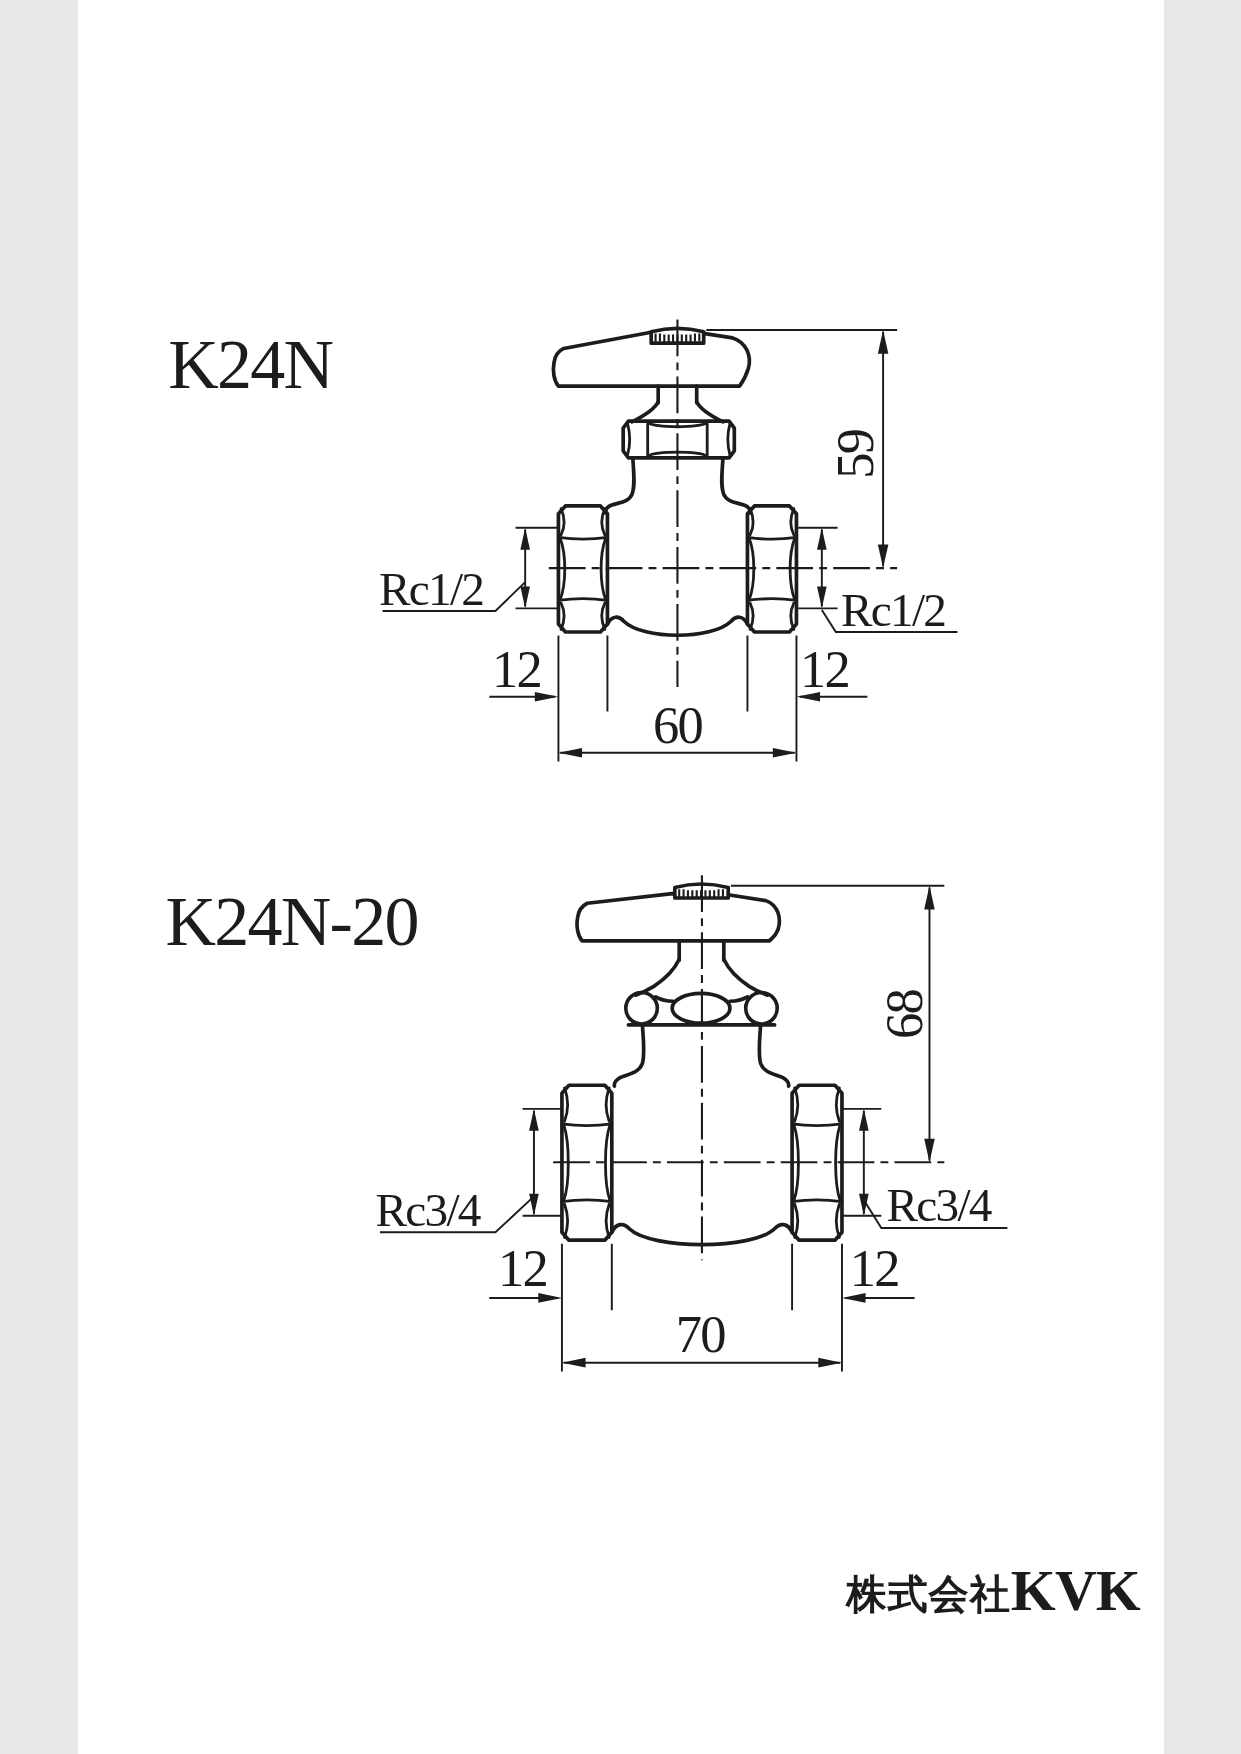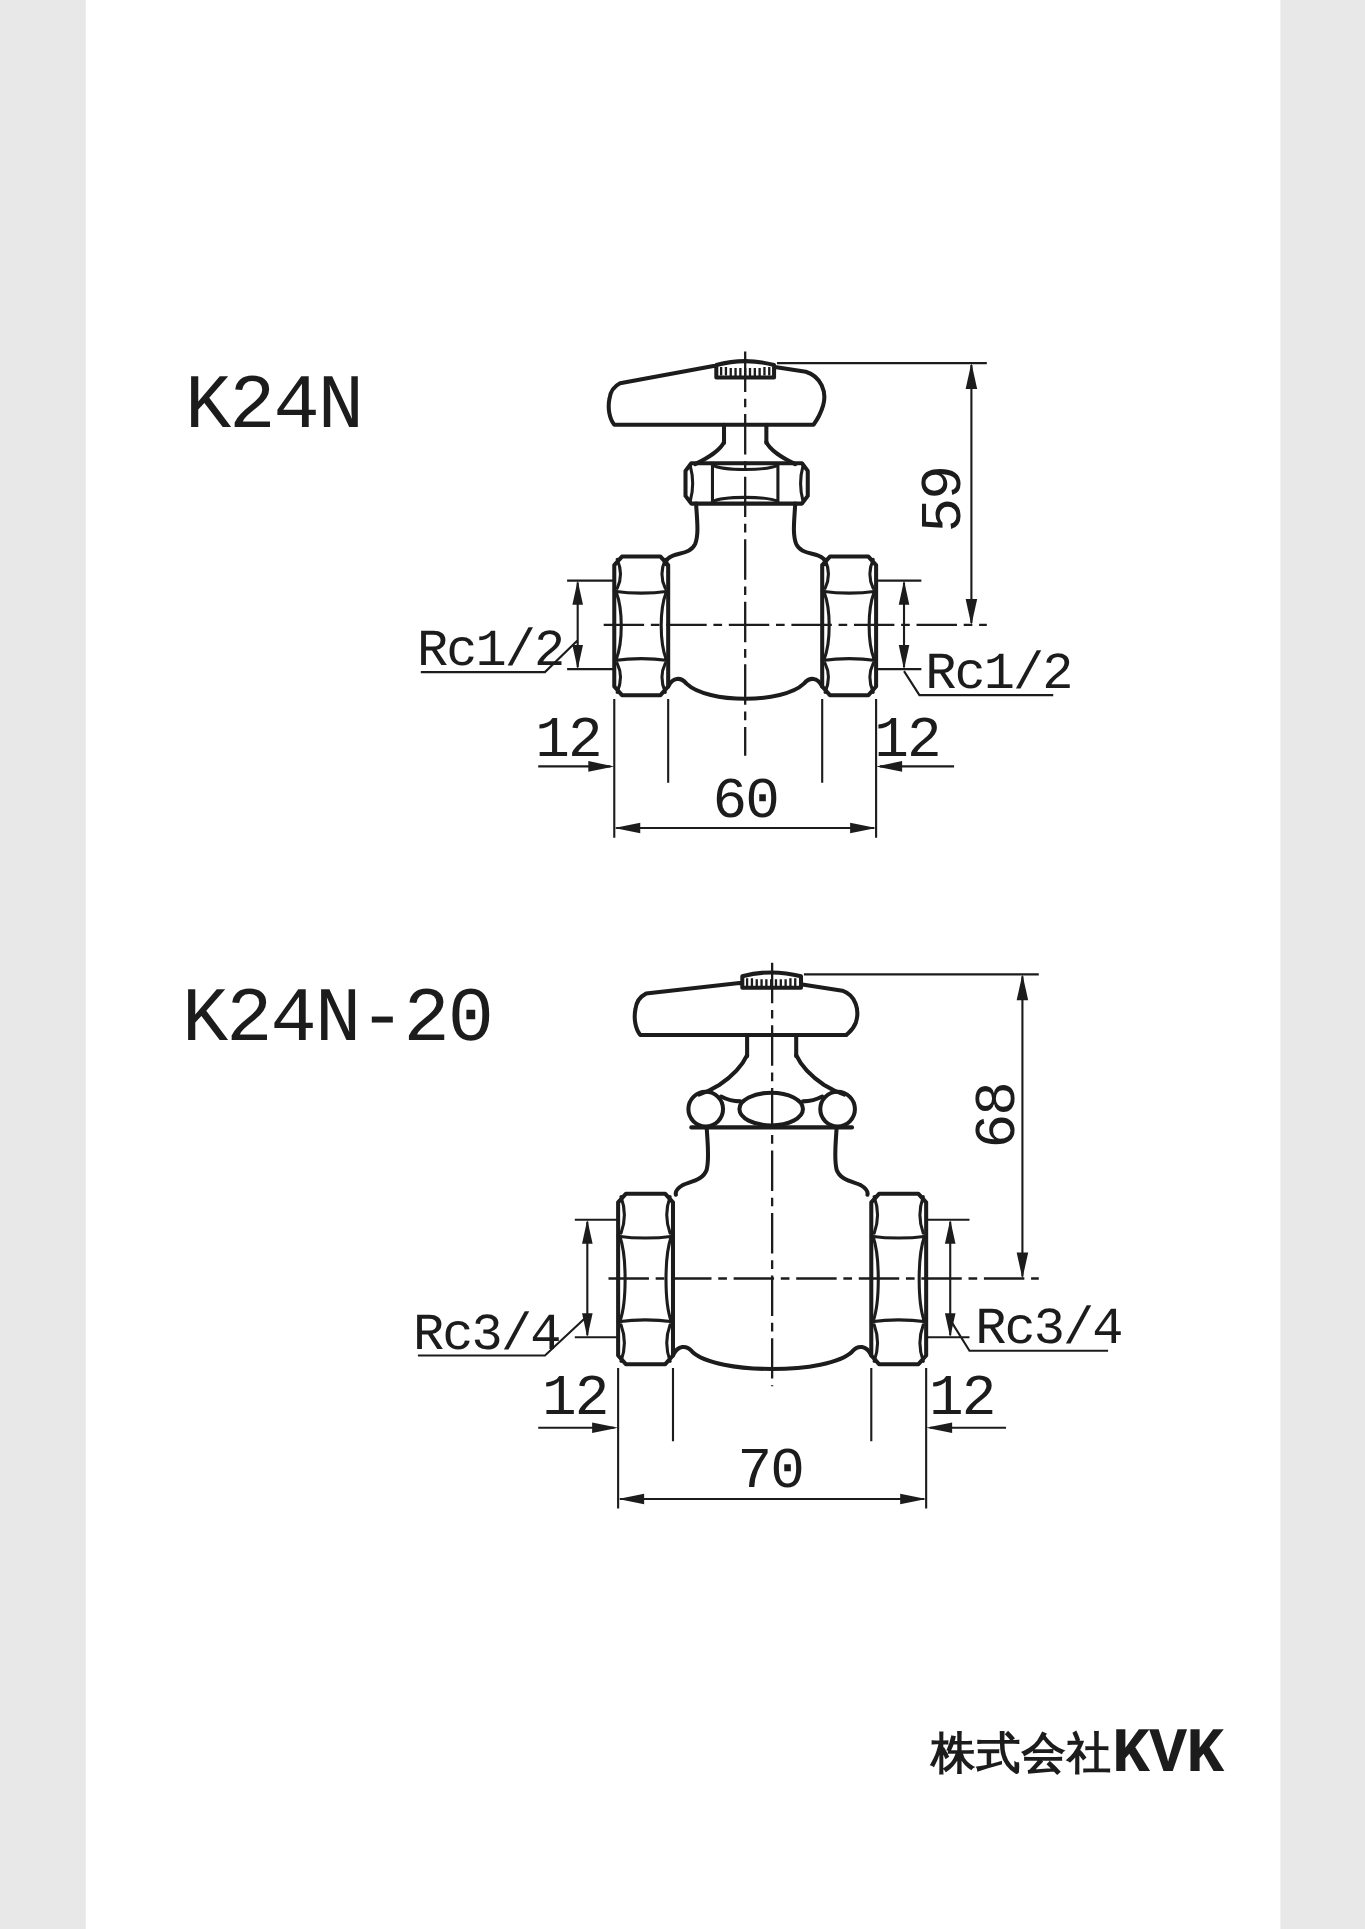--- a/index.html
+++ b/index.html
@@ -1,20 +1,20 @@
 <!DOCTYPE html>
 <html style="--ink: #1c1c1c; --bg: #ffffff;"><head>
 <meta charset="utf-8">
 <style>
   :root { --ink:#1c1c1c; --bg:#ffffff; }
   html,body { margin:0; padding:0; background:#e8e8e8; }
   .sheet {
     position:relative; width:1043px; height:1754px; background:var(--bg);
     margin:0 auto; overflow:hidden;
-    font-family:Liberation Mono, monospace;
+    font-family:Liberation Serif, serif;
     padding-left:43px;
   }
   svg { position:absolute; left:0; top:0; width:100%; height:100%; }
   .outline { fill:none; stroke:var(--ink); stroke-width:4.2; stroke-linecap:round; stroke-linejoin:round; }
   .mid     { fill:none; stroke:var(--ink); stroke-width:3.2; stroke-linecap:round; }
   .thin    { fill:none; stroke:var(--ink); stroke-width:2.2; stroke-linecap:butt; }
   .knurl   { fill:none; stroke:var(--ink); stroke-width:2.4; }
   .chain   { fill:none; stroke:var(--ink); stroke-width:2.4; stroke-dasharray:42 7 9 7; }
   .arrow   { fill:var(--ink); stroke:none; }
   .capfill { fill:var(--bg); stroke:var(--ink); stroke-width:4.2; stroke-linejoin:round; }

